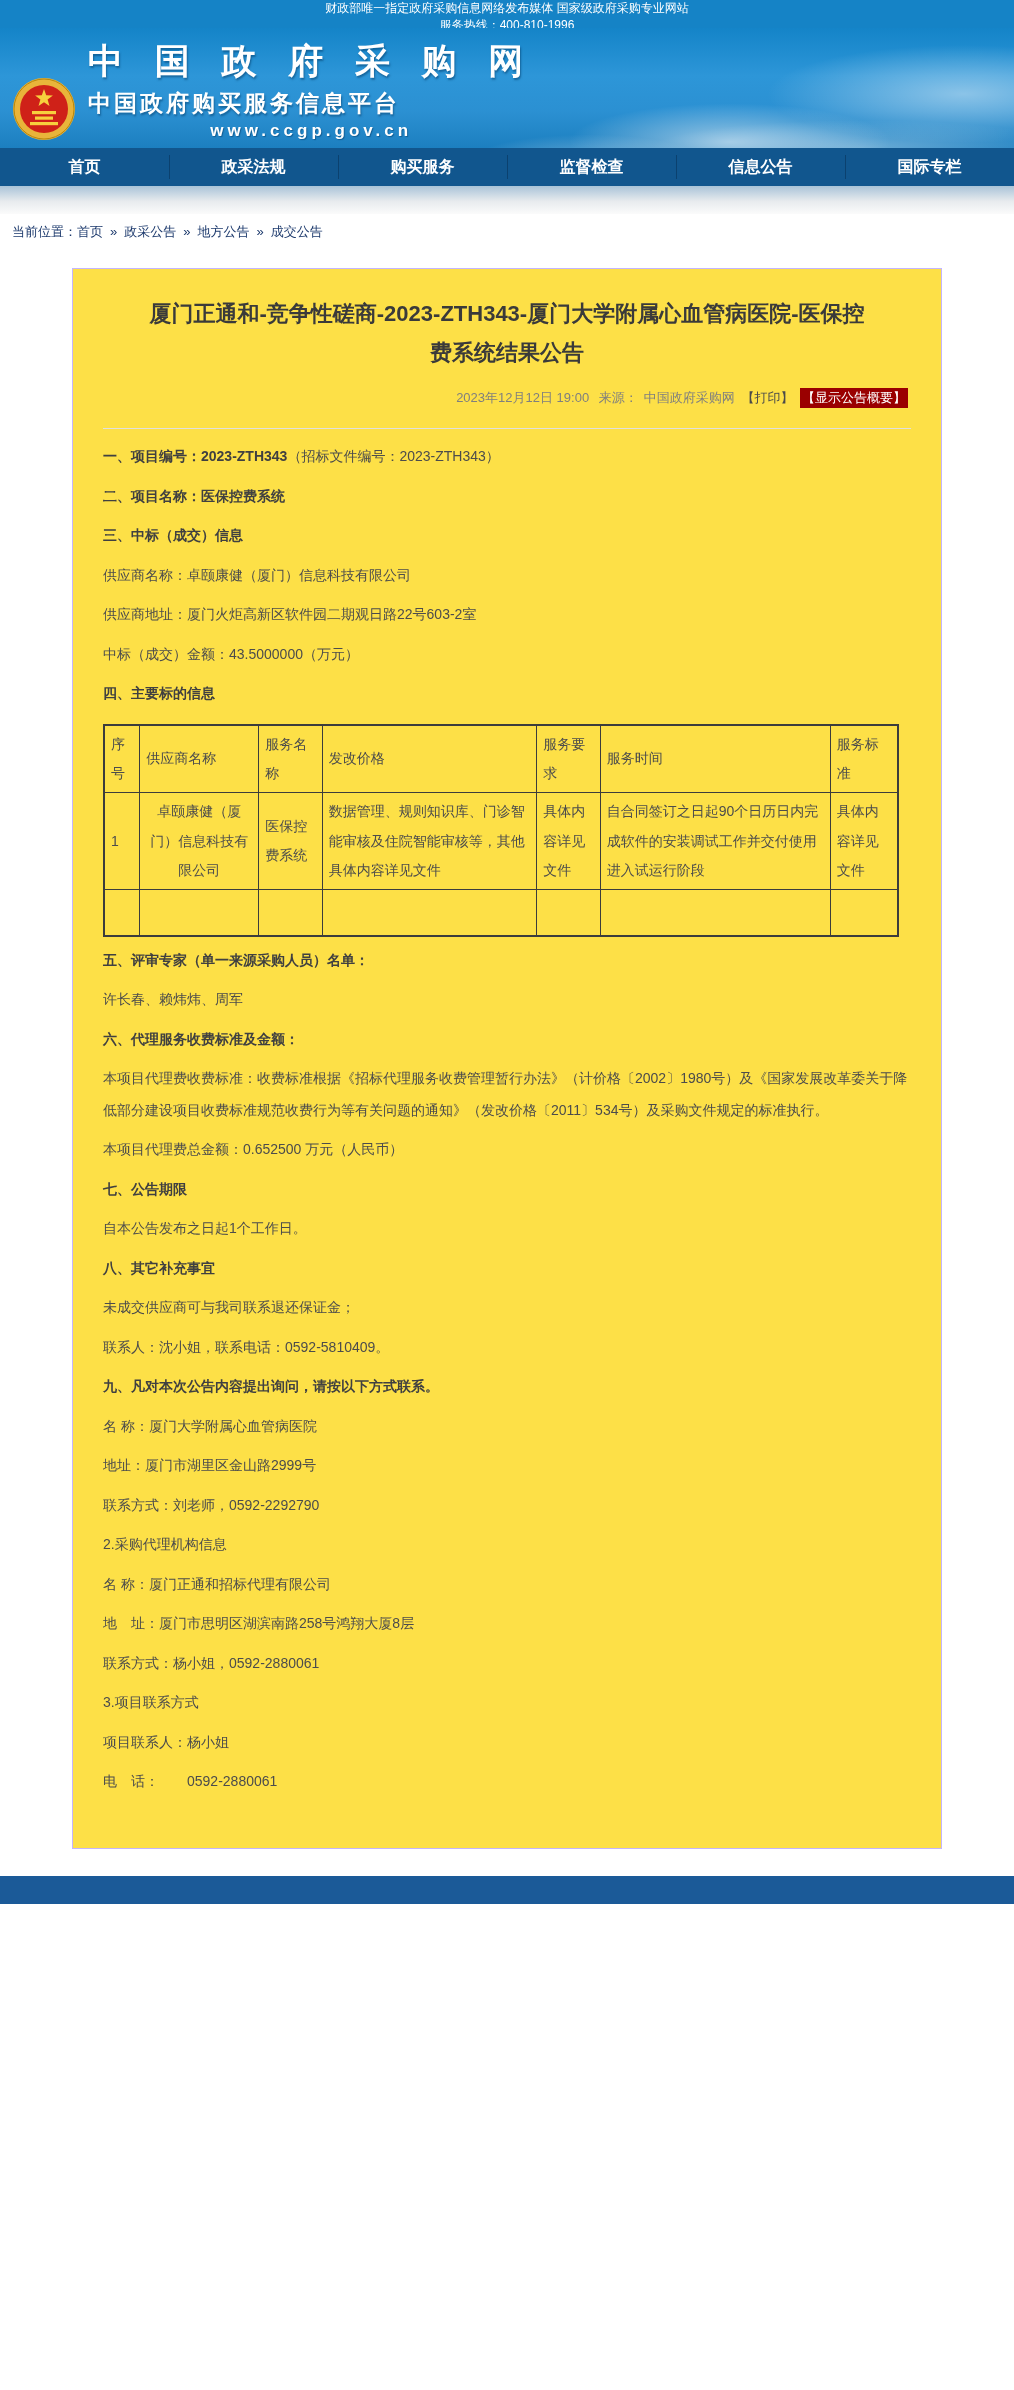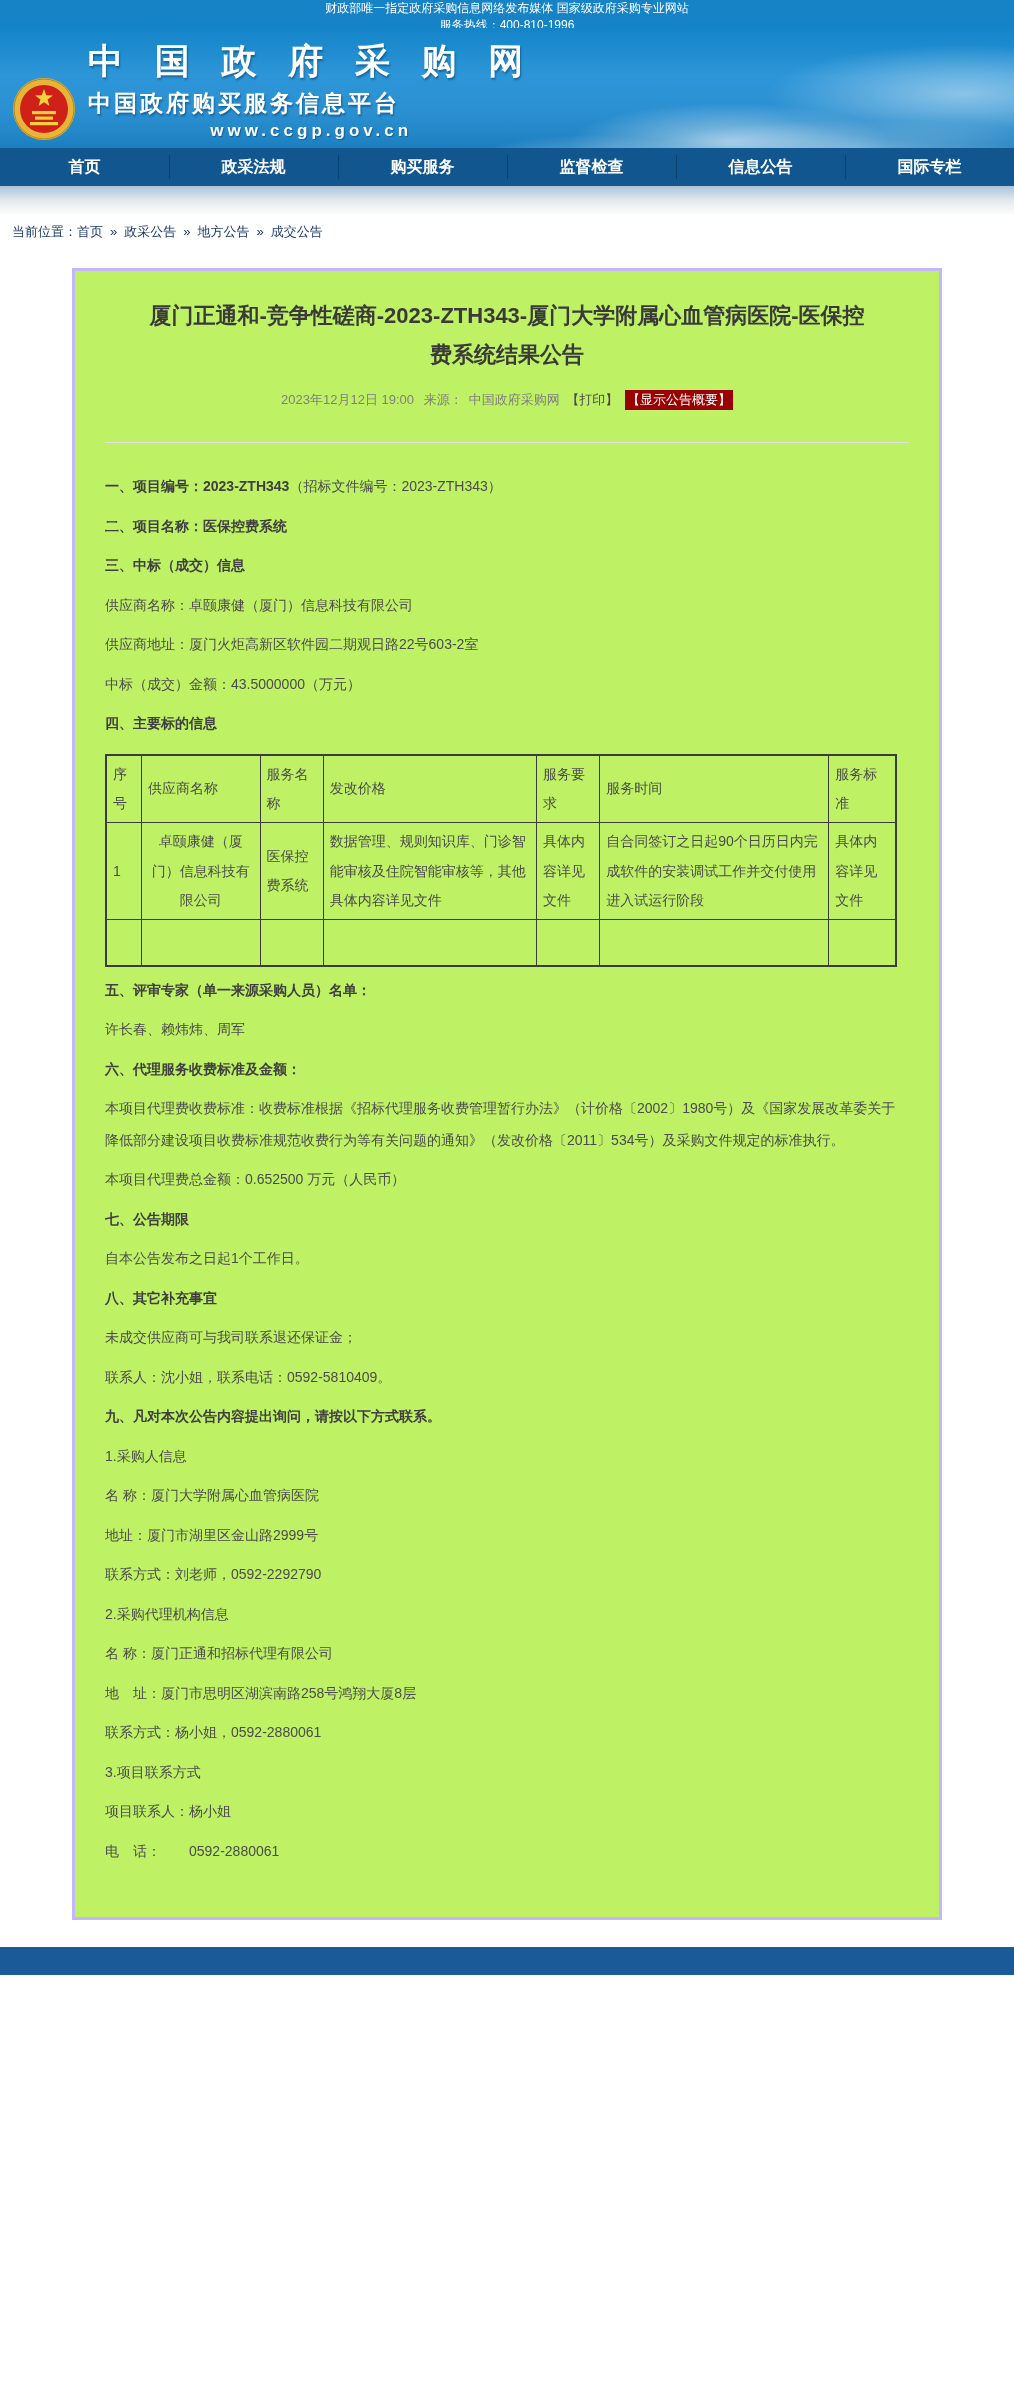--- a/index.html
+++ b/index.html
@@ -58,30 +58,30 @@
   }
   .nav-fade { height: 28px; background: linear-gradient(180deg, #a9c3d8 0%, #e8ebee 55%, #fbfbfb 100%); }
 
   
   .breadcrumb { padding: 9px 12px 13px; font-size: 13px; color: #1d3a6d; }
   .breadcrumb a { color: #1d3a6d; text-decoration: none; }
   .breadcrumb .sep { margin: 0 7px; color: #1d3a6d; }
 
   
   .content-box {
-    margin: 14px 72px 0; border: 3px solid #c4b5fd; background: #bef264;
+    margin: 14px 72px 0; border: 1px solid #c4b5fd; background: #fde047;
     padding: 22px 30px 42px;
   }
   .doc-title {
     font-size: 22px; font-weight: bold; color: #3a3a3a; text-align: center;
     line-height: 1.75; margin: 4px 36px 16px;
   }
   .doc-meta {
-    text-align: center; font-size: 13px; color: #7f7f7f;
-    padding-bottom: 32px; border-bottom: 1px solid #e0e0e0; margin-bottom: 28px;
+    text-align: right; font-size: 13px; color: #7f7f7f;
+    padding-bottom: 20px; border-bottom: 1px solid #e0e0e0; margin-bottom: 12px;
   }
   .doc-meta span { margin: 0 3px; }
   .doc-meta .print { color: #4a4a4a; text-decoration: none; cursor: pointer; }
   .badge {
     background: #9a0000; color: #fff; padding: 1px 2px; margin-left: 6px;
     font-size: 13px; cursor: pointer; display: inline-block;
   }
 
   
   .block { font-size: 14px; line-height: 2.25; margin: 8px 0; color: #4c4c4c; word-break: break-word; }
@@ -216,21 +216,20 @@
       <p class="block">许长春、赖炜炜、周军</p>
       <p class="block sec-heading">六、代理服务收费标准及金额：</p>
       <p class="block">本项目代理费收费标准：收费标准根据《招标代理服务收费管理暂行办法》（计价格〔2002〕1980号）及《国家发展改革委关于降低部分建设项目收费标准规范收费行为等有关问题的通知》（发改价格〔2011〕534号）及采购文件规定的标准执行。</p>
       <p class="block">本项目代理费总金额：0.652500 万元（人民币）</p>
       <p class="block sec-heading">七、公告期限</p>
       <p class="block">自本公告发布之日起1个工作日。</p>
       <p class="block sec-heading">八、其它补充事宜</p>
       <p class="block">未成交供应商可与我司联系退还保证金；</p>
       <p class="block">联系人：沈小姐，联系电话：0592-5810409。</p>
       <p class="block sec-heading">九、凡对本次公告内容提出询问，请按以下方式联系。</p>
-      <p class="block">1.采购人信息</p>
       <p class="block">名 称：厦门大学附属心血管病医院</p>
       <p class="block">地址：厦门市湖里区金山路2999号</p>
       <p class="block">联系方式：刘老师，0592-2292790</p>
       <p class="block">2.采购代理机构信息</p>
       <p class="block">名 称：厦门正通和招标代理有限公司</p>
       <p class="block">地　址：厦门市思明区湖滨南路258号鸿翔大厦8层</p>
       <p class="block">联系方式：杨小姐，0592-2880061</p>
       <p class="block">3.项目联系方式</p>
       <p class="block">项目联系人：杨小姐</p>
       <p class="block">电　话：　　0592-2880061</p>

